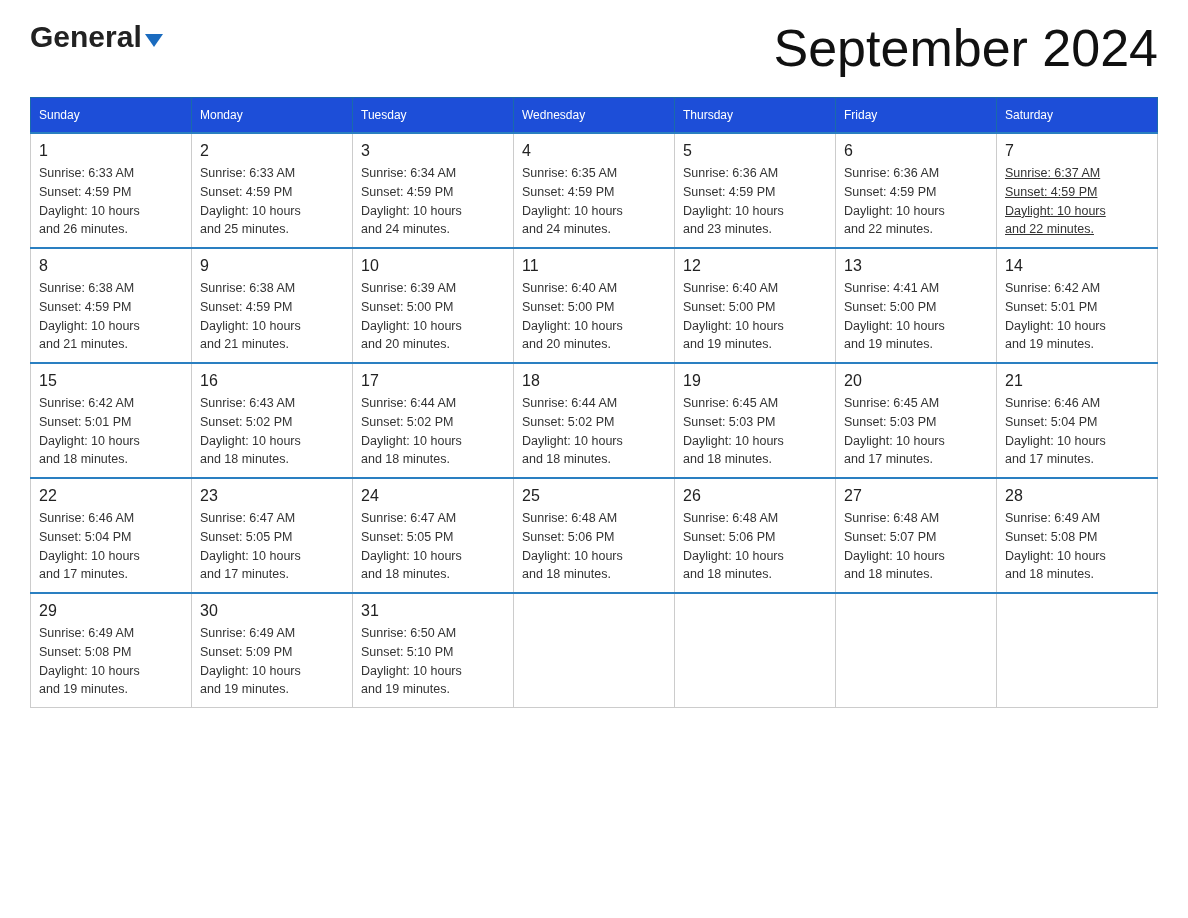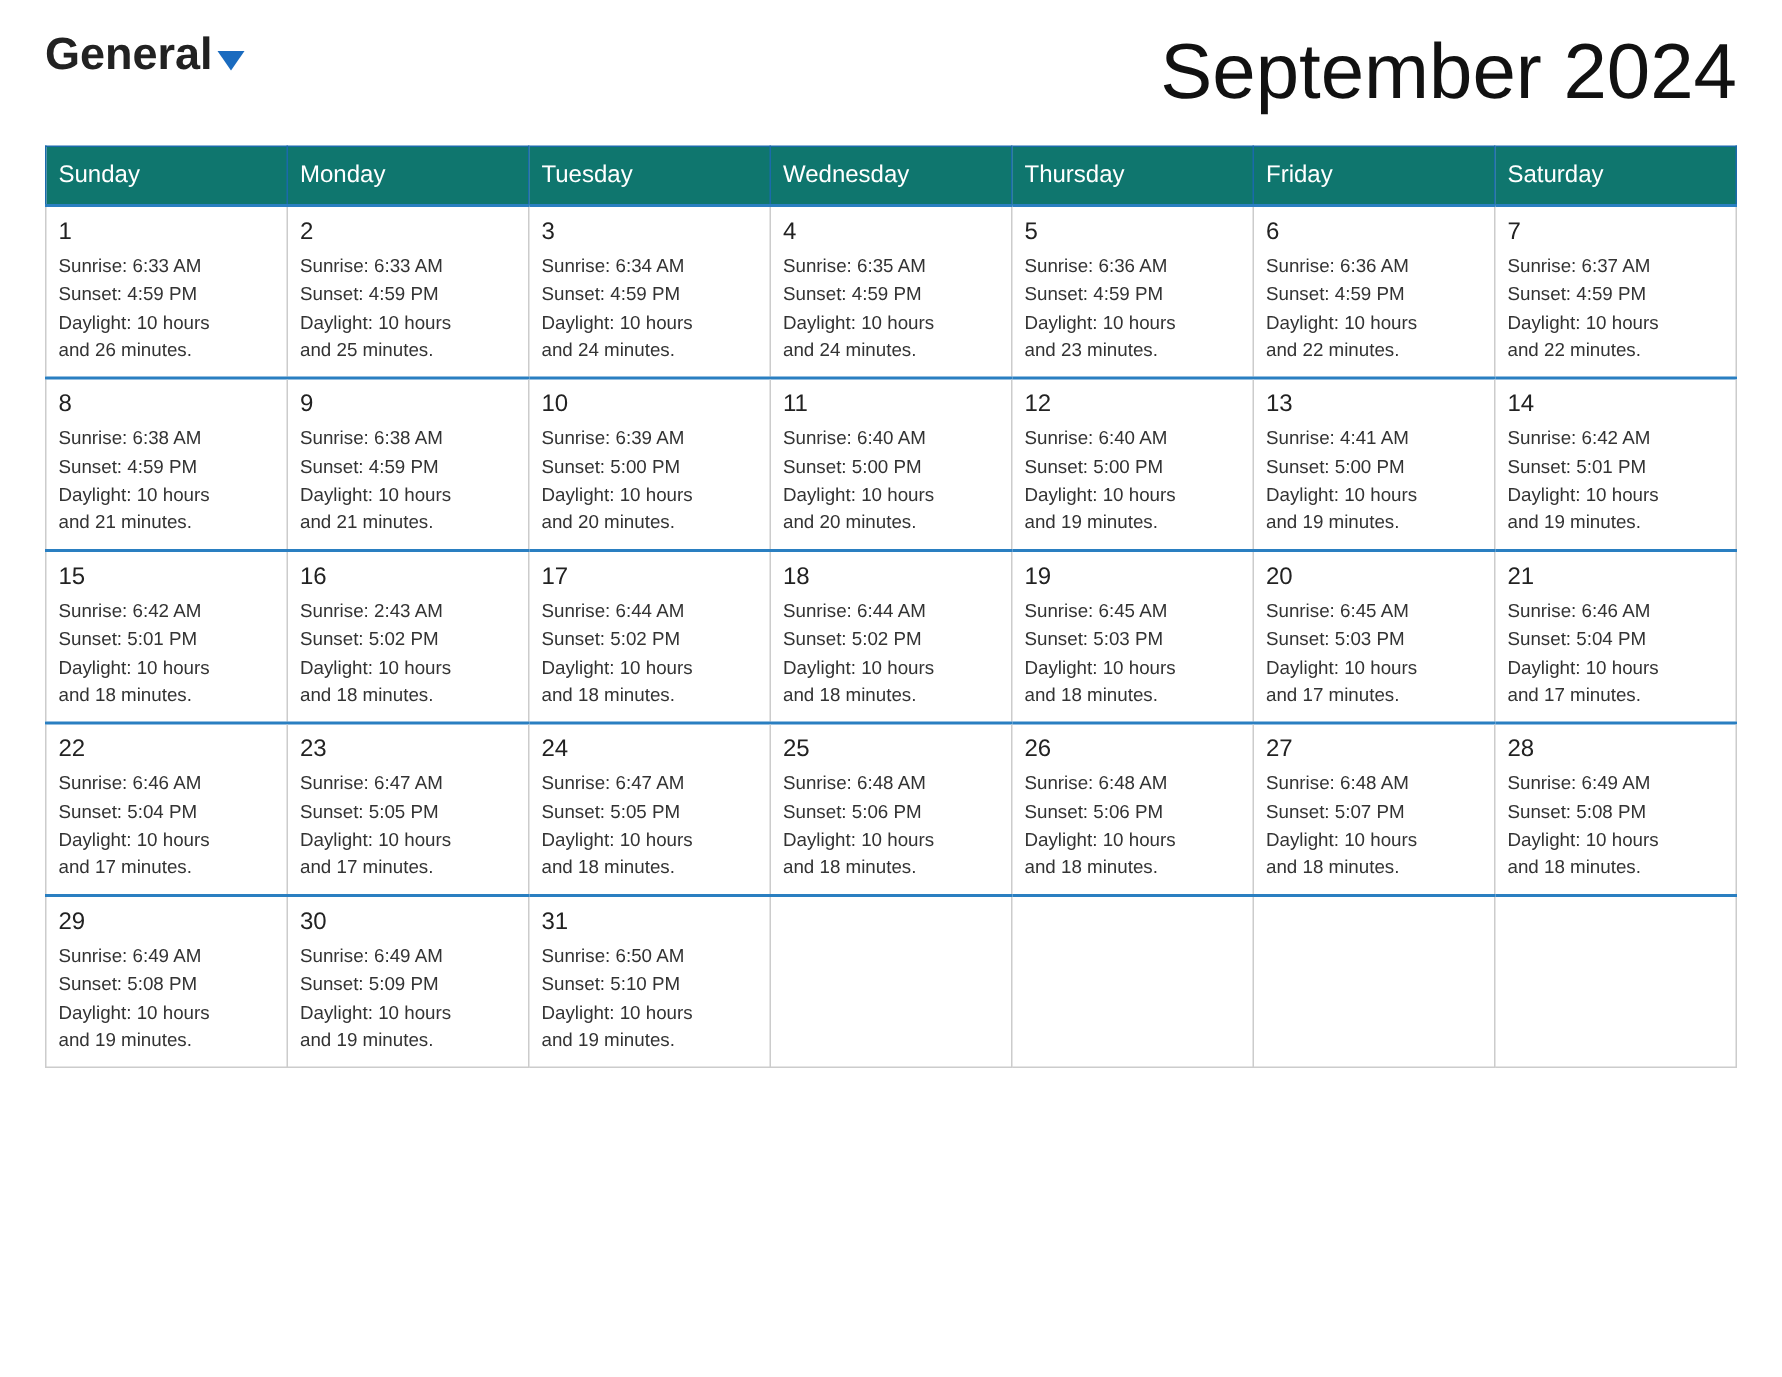--- a/index.html
+++ b/index.html
@@ -29,24 +29,24 @@
       font-size: 22px;
       color: #333;
       margin-top: 4px;
     }
     table {
       width: 100%;
       border-collapse: collapse;
       table-layout: fixed;
     }
     th {
-      background-color: #0f766e;
+      background-color: #1d4ed8;
       color: #fff;
       padding: 10px 8px;
-      font-size: 16px;
+      font-size: 12px;
       font-weight: normal;
       text-align: left;
       border: 1px solid #1a6aaa;
     }
     td {
       vertical-align: top;
       padding: 8px;
       border: 1px solid #ccc;
       border-top: 2px solid #2a7fc1;
       font-size: 13px;
@@ -144,21 +144,21 @@
         </td>
         <td>
           <span class="day-num">6</span>
           <div class="day-info" style="white-space: pre-line;">Sunrise: 6:36 AM
 Sunset: 4:59 PM
 Daylight: 10 hours
 and 22 minutes.</div>
         </td>
         <td>
           <span class="day-num">7</span>
-          <div class="day-info" style="white-space: pre-line;">Sunrise: 6:37 AM
+          <div class="day-info" style="white-space: pre-line; text-decoration: underline;">Sunrise: 6:37 AM
 Sunset: 4:59 PM
 Daylight: 10 hours
 and 22 minutes.</div>
         </td>
       </tr>
       <tr>
         <td>
           <span class="day-num">8</span>
           <div class="day-info" style="white-space: pre-line;">Sunrise: 6:38 AM
 Sunset: 4:59 PM
@@ -211,21 +211,21 @@
       <tr>
         <td>
           <span class="day-num">15</span>
           <div class="day-info" style="white-space: pre-line;">Sunrise: 6:42 AM
 Sunset: 5:01 PM
 Daylight: 10 hours
 and 18 minutes.</div>
         </td>
         <td>
           <span class="day-num">16</span>
-          <div class="day-info" style="white-space: pre-line;">Sunrise: 2:43 AM
+          <div class="day-info" style="white-space: pre-line;">Sunrise: 6:43 AM
 Sunset: 5:02 PM
 Daylight: 10 hours
 and 18 minutes.</div>
         </td>
         <td>
           <span class="day-num">17</span>
           <div class="day-info" style="white-space: pre-line;">Sunrise: 6:44 AM
 Sunset: 5:02 PM
 Daylight: 10 hours
 and 18 minutes.</div>

